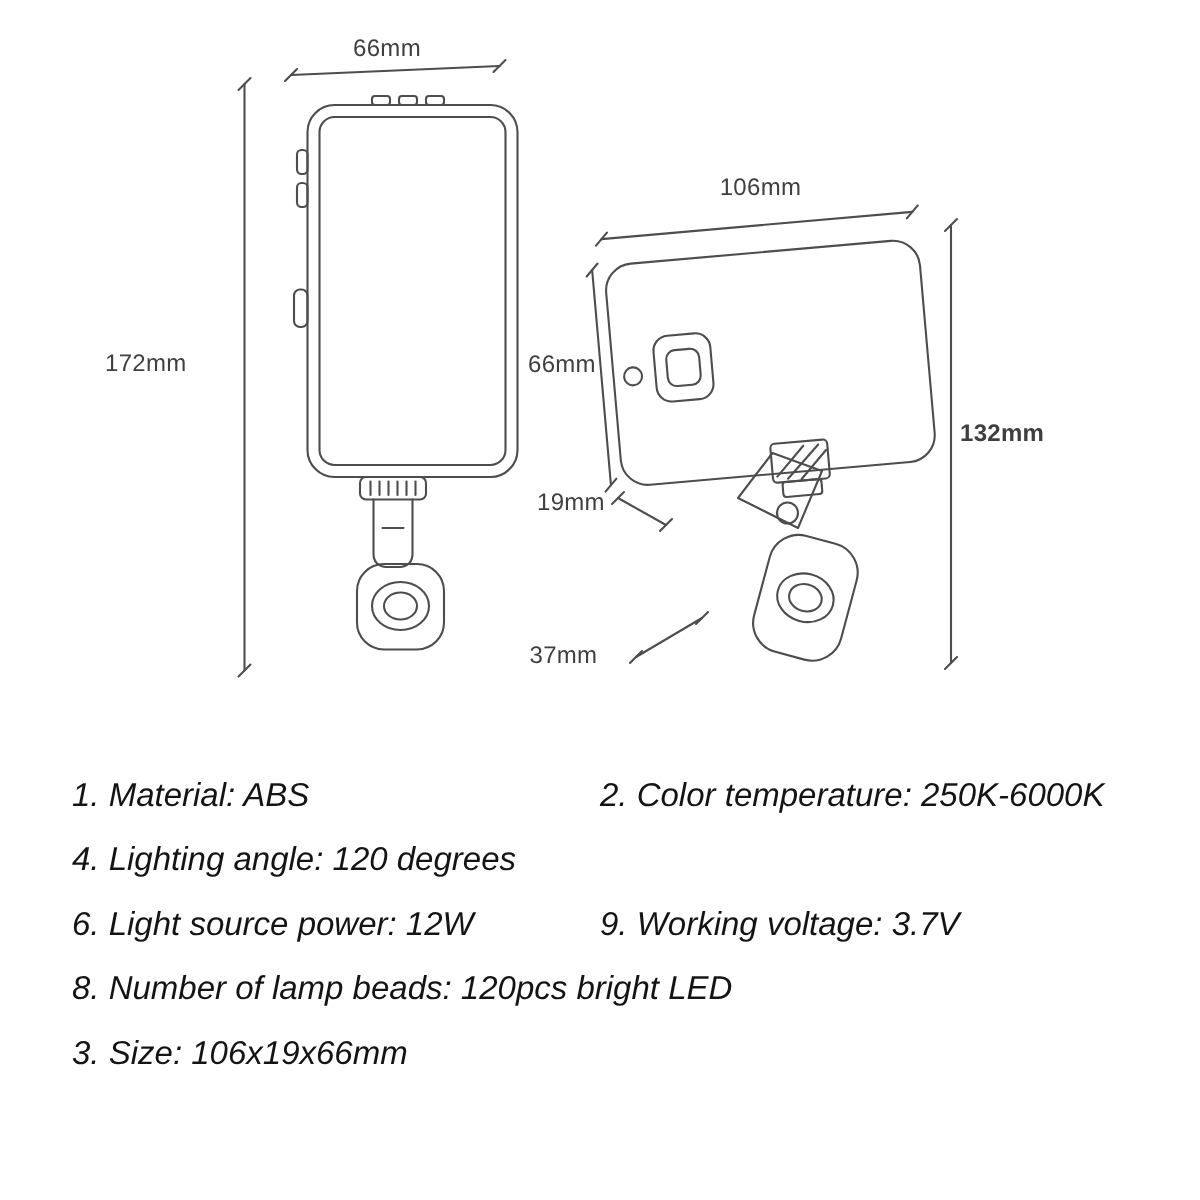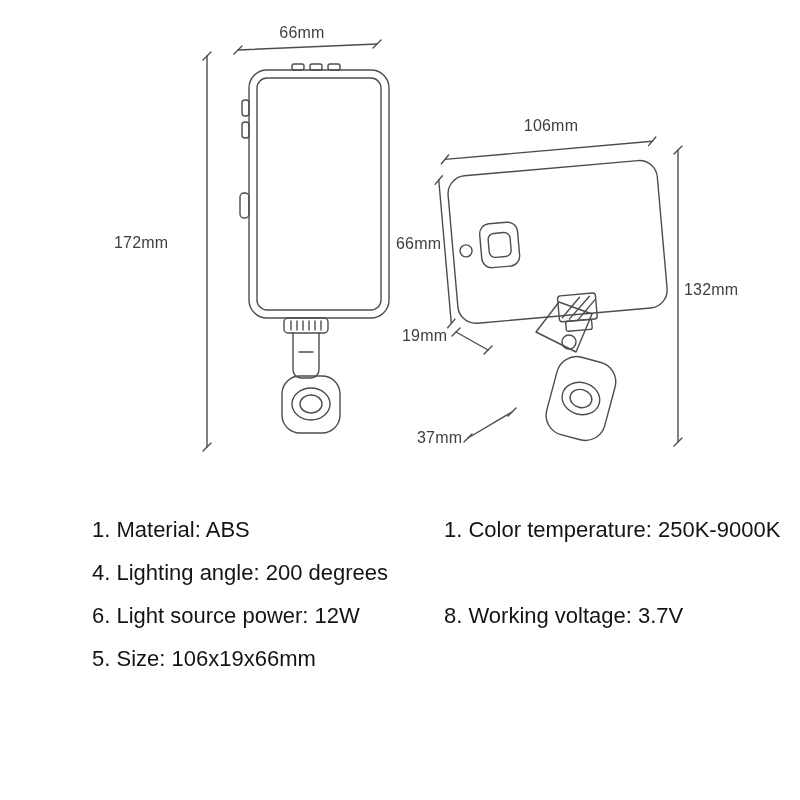--- a/index.html
+++ b/index.html
@@ -3,37 +3,38 @@
 <meta charset="utf-8">
 <style>
   html, body { margin: 0; padding: 0; }
   body {
     width: 800px; height: 800px;
     background: #ffffff;
     position: relative;
     overflow: hidden;
     font-family: "Liberation Sans", sans-serif;
   }
-  .stage { position: absolute; inset: 0; margin-left: 44px; }
+  .stage { position: absolute; inset: 0; }
   svg.drawing { position: absolute; left: 0; top: 0; }
   .dim-label {
     position: absolute;
     font-size: 16px;
     color: #3f3f3f;
     letter-spacing: 0.2px;
     white-space: nowrap;
   }
   .dim-center { text-align: center; }
   .spec-list {
     position: absolute;
     left: 48px;
     top: 509px;
     width: 724px;
     font-size: 22px;
     color: #141414;
+    font-style: italic;
   }
   .spec-row {
     height: 42.8px;
     display: flex;
     align-items: center;
   }
   .spec-left {
     flex: 0 0 352px;
     white-space: nowrap;
   }
@@ -130,33 +131,37 @@
       <line x1="420" y1="442" x2="428" y2="434"></line>
       <line x1="464" y1="416" x2="472" y2="408"></line>
     </g>
   </svg>
 
   <span class="dim-label dim-center" style="left:218px; top:24px; width:80px;">66mm</span>
   <span class="dim-label" style="left:70px; top:234px;">172mm</span>
   <span class="dim-label dim-center" style="left:467px; top:117px; width:80px;">106mm</span>
   <span class="dim-label" style="left:352px; top:235px;">66mm</span>
   <span class="dim-label" style="left:358px; top:327px;">19mm</span>
-  <span class="dim-label" style="left:640px; top:281px;">132mm</span>
-  <span class="dim-label" style="left:373px; top:429px;">37mm</span>
+  <span class="dim-label" style="left:640px; top:281px;font-weight:bold;">132mm</span>
+  <span class="dim-label" style="left:353px; top:429px;">37mm</span>
 
   <div class="spec-list">
     <div class="spec-row">
       <span class="spec-left">1. Material: ABS</span>
-      <span class="spec-right">1. Color temperature: 250K-9000K</span>
+      <span class="spec-right">2. Color temperature: 250K-6000K</span>
     </div>
     <div class="spec-row">
-      <span class="spec-right">4. Lighting angle: 200 degrees</span>
+      <span class="spec-right">4. Lighting angle: 120 degrees</span>
     </div>
     <div class="spec-row">
       <span class="spec-left">6. Light source power: 12W</span>
-      <span class="spec-right">8. Working voltage: 3.7V</span>
+      <span class="spec-right">9. Working voltage: 3.7V</span>
     </div>
     <div class="spec-row">
-      <span class="spec-left">5. Size: 106x19x66mm</span>
+      <span class="spec-left">8. Number of lamp beads: 120pcs bright LED</span>
+      <span class="spec-right"></span>
+    </div>
+    <div class="spec-row">
+      <span class="spec-left">3. Size: 106x19x66mm</span>
     </div>
   </div>
 
 </div>
 
 </body></html>

